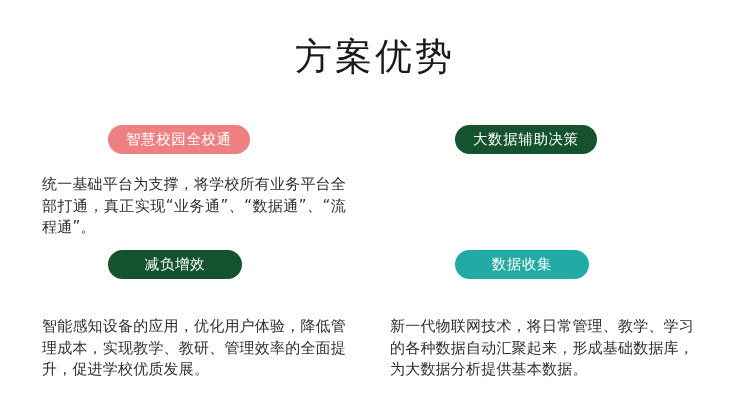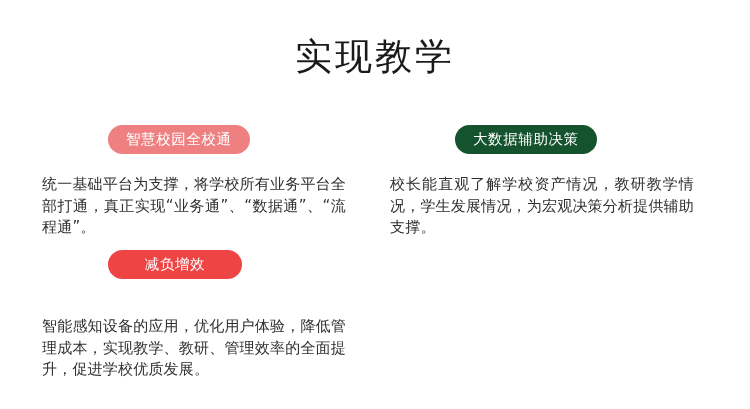--- a/index.html
+++ b/index.html
@@ -77,21 +77,21 @@
     white-space: nowrap;
     font-weight: 500;
   }
   
   .col-left .badge-wrap { padding-left: 66px; }
   
   .col-right .badge-wrap { padding-left: 65px; }
 
   .badge.pink   { background: #ee8081; }
   .badge.orange { background: #14532d; }
-  .badge.green  { background: #ef4444; }
+  .badge.green  { background: #14532d; }
   .badge.teal   { background: #22aaa5; }
 
   
   .body-text {
     margin-top: 14px;
     width: 304px;
     font-size: 15px;
     line-height: 21.5px;
     letter-spacing: 0.2px;
     color: #2f2f2f;
@@ -99,40 +99,45 @@
     text-justify: inter-ideograph;
     font-family: "DejaVu Sans", "Liberation Sans", sans-serif;
   }
   .cell.row-bottom .body-text { margin-top: 31px; }
 </style>
 </head>
 <body>
 
 <div class="slide">
 
-  <div class="slide-title">实现教学</div>
+  <div class="slide-title">方案优势</div>
 
   <div class="grid">
 
     <div class="cell col-left row-top">
       <div class="badge-wrap">
         <span class="badge pink">智慧校园全校通</span>
       </div>
       <div class="body-text">统一基础平台为支撑，将学校所有业务平台全部打通，真正实现“业务通”、“数据通”、“流程通”。</div>
     </div>
 
     <div class="cell col-right row-top">
       <div class="badge-wrap">
         <span class="badge orange">大数据辅助决策</span>
       </div>
-      <div class="body-text">校长能直观了解学校资产情况，教研教学情况，学生发展情况，为宏观决策分析提供辅助支撑。</div>
     </div>
 
     <div class="cell col-left row-bottom">
       <div class="badge-wrap">
         <span class="badge green">减负增效</span>
       </div>
       <div class="body-text">智能感知设备的应用，优化用户体验，降低管理成本，实现教学、教研、管理效率的全面提升，促进学校优质发展。</div>
     </div>
 
+    <div class="cell col-right row-bottom">
+      <div class="badge-wrap">
+        <span class="badge teal">数据收集</span>
+      </div>
+      <div class="body-text">新一代物联网技术，将日常管理、教学、学习的各种数据自动汇聚起来，形成基础数据库，为大数据分析提供基本数据。</div>
+    </div>
 
   </div>
 </div>
 
 </body></html>

